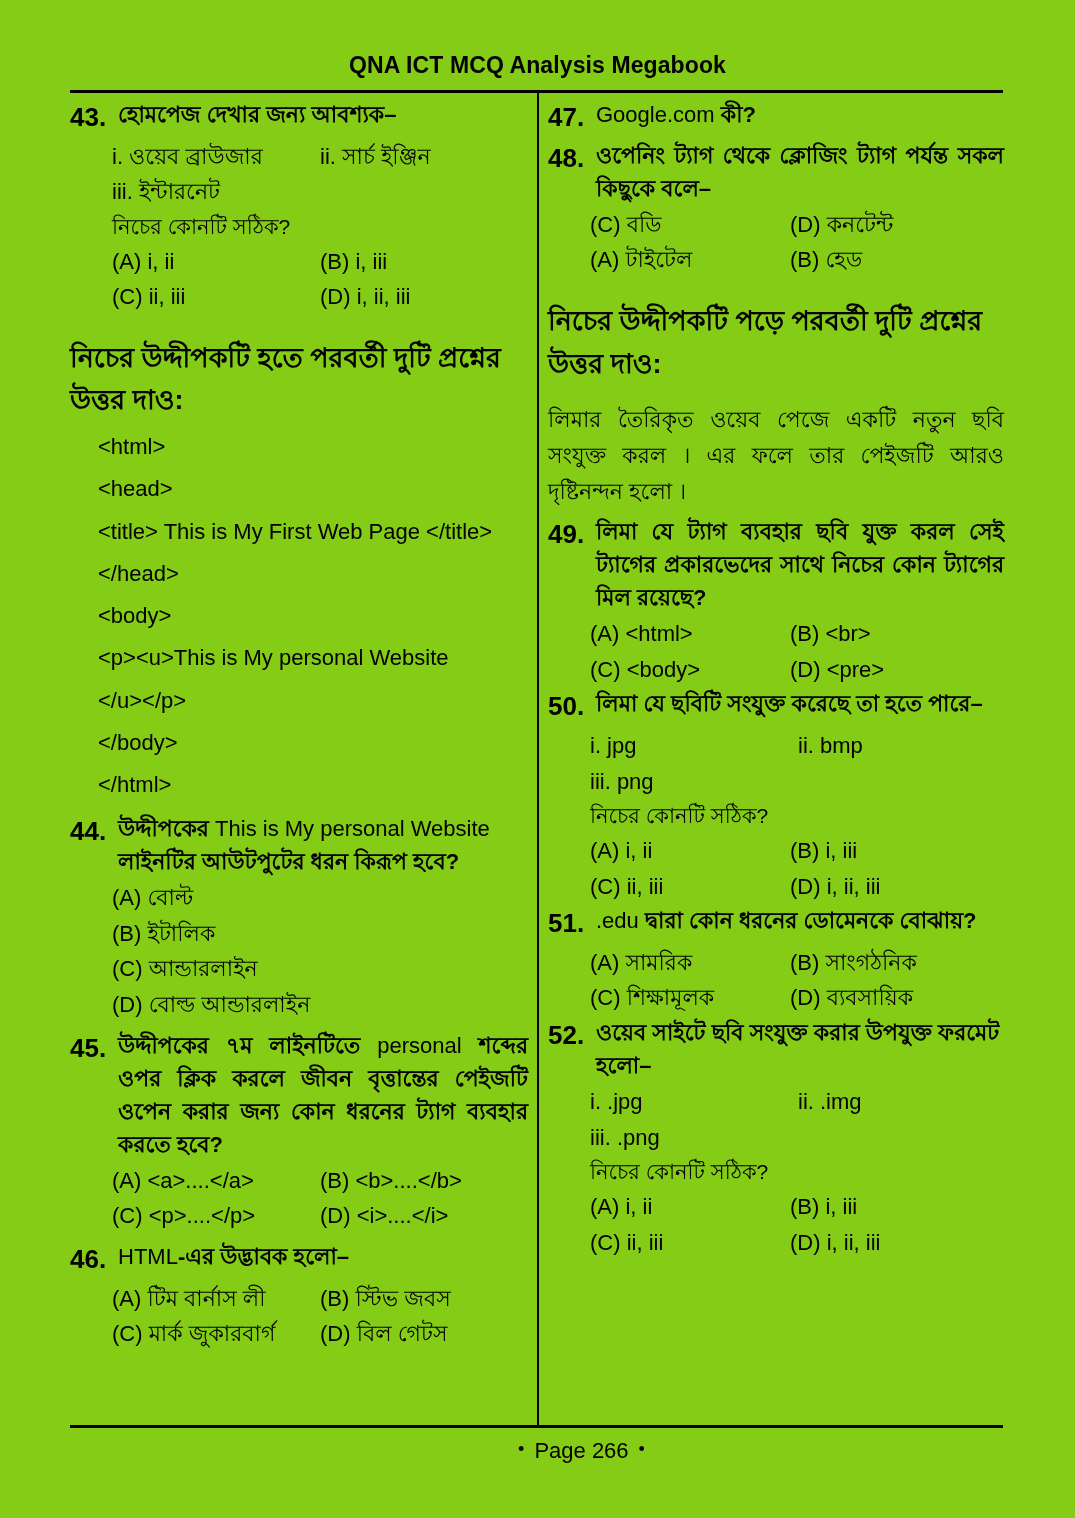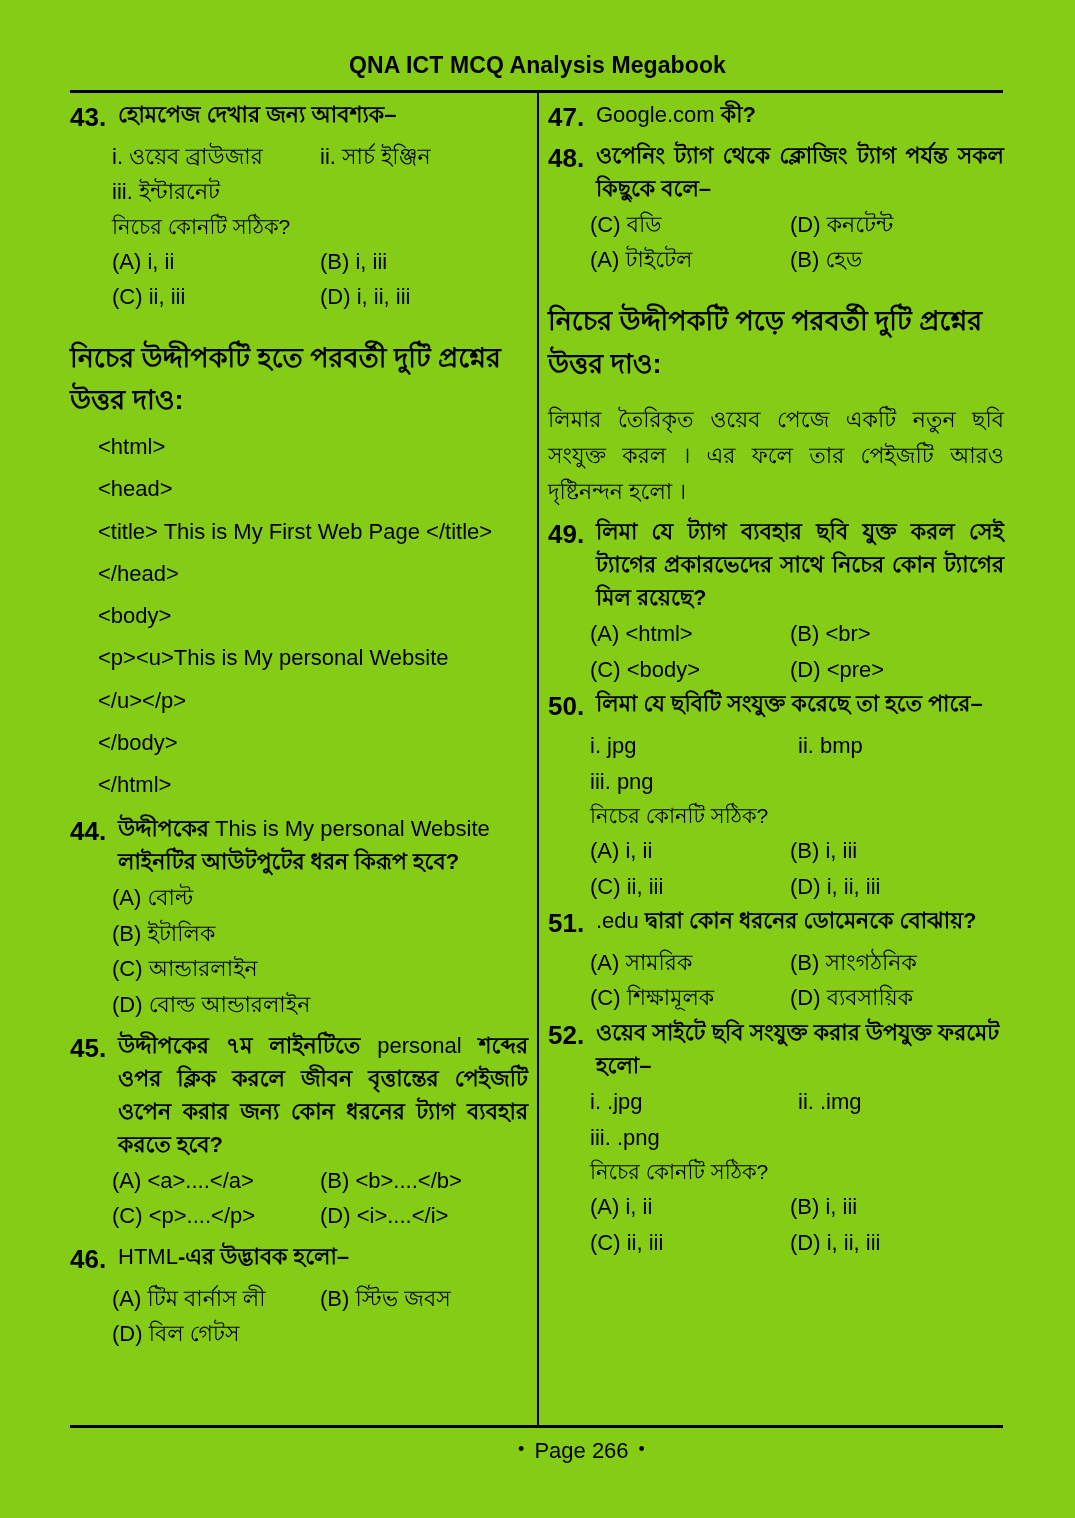--- a/index.html
+++ b/index.html
@@ -276,20 +276,21 @@
       <div class="q-body">
         <div class="q-stem"><span class="latin">HTML</span><span>-এর উদ্ভাবক হলো–</span></div>
       </div>
     </div>
     <div class="opts two">
       <div class="orow">
         <span class="opt a">(A) টিম বার্নাস লী</span>
         <span class="opt b">(B) স্টিভ জবস</span>
       </div>
       <div class="orow">
+        <span class="opt a">(C) মার্ক জুকারবার্গ</span>
         <span class="opt b">(D) বিল গেটস</span>
       </div>
     </div>
 
   </div>
 
   <div class="col col-right">
 
     <div class="q">
       <div class="q-num">47.</div>

